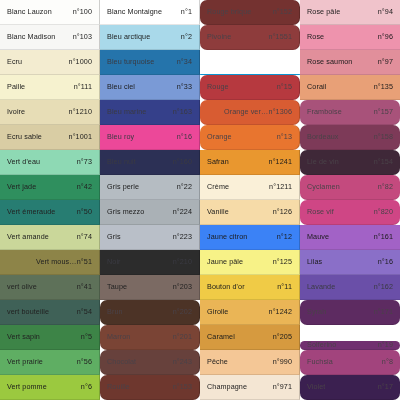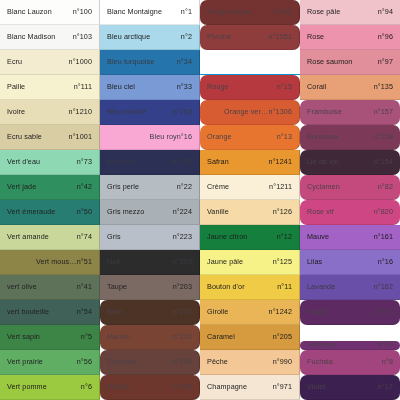--- a/index.html
+++ b/index.html
@@ -136,21 +136,21 @@
       <span class="ref">n°1306</span>
     </div>
     <div class="swatch ondark" style="background-color: rgb(168, 82, 122);">
       <span class="name">Framboise</span>
       <span class="ref">n°157</span>
     </div>
     <div class="swatch light" style="background-color: rgb(217, 205, 164);">
       <span class="name">Ecru sable</span>
       <span class="ref">n°1001</span>
     </div>
-    <div class="swatch ondark2" style="background-color: #f9a8d4; justify-content: flex-end;">
+    <div class="swatch ondark2" style="background-color: #ec4899;">
       <span class="name">Bleu roy</span>
       <span class="ref">n°16</span>
     </div>
     <div class="swatch ondark" style="background-color: rgb(232, 117, 47);">
       <span class="name">Orange</span>
       <span class="ref">n°13</span>
     </div>
     <div class="swatch ondark" style="background-color: rgb(125, 58, 88);">
       <span class="name">Bordeaux</span>
       <span class="ref">n°158</span>
@@ -204,21 +204,21 @@
       <span class="ref">n°820</span>
     </div>
     <div class="swatch light" style="background-color: rgb(202, 215, 154);">
       <span class="name">Vert amande</span>
       <span class="ref">n°74</span>
     </div>
     <div class="swatch light" style="background-color: rgb(185, 191, 200);">
       <span class="name">Gris</span>
       <span class="ref">n°223</span>
     </div>
-    <div class="swatch light" style="background-color: #15803d;">
+    <div class="swatch light" style="background-color: #3b82f6;">
       <span class="name">Jaune citron</span>
       <span class="ref">n°12</span>
     </div>
     <div class="swatch light" style="background-color: rgb(162, 98, 198);">
       <span class="name">Mauve</span>
       <span class="ref">n°161</span>
     </div>
     <div class="swatch onmid" style="background-color: rgb(141, 132, 72); padding-left: 36px;">
       <span class="name">Vert mousse</span>
       <span class="ref">n°51</span>

